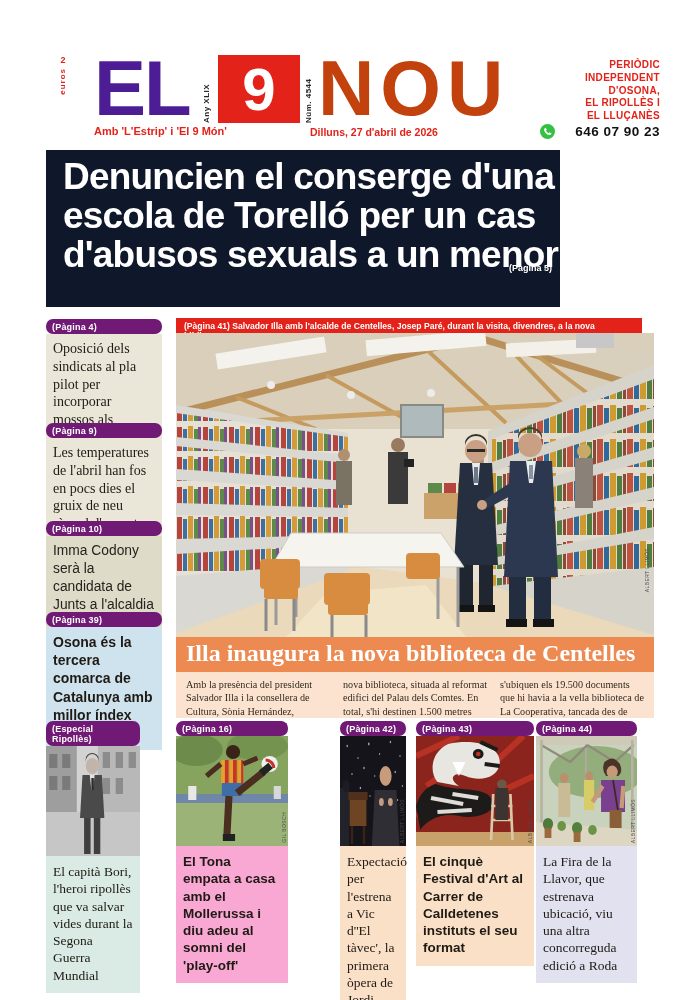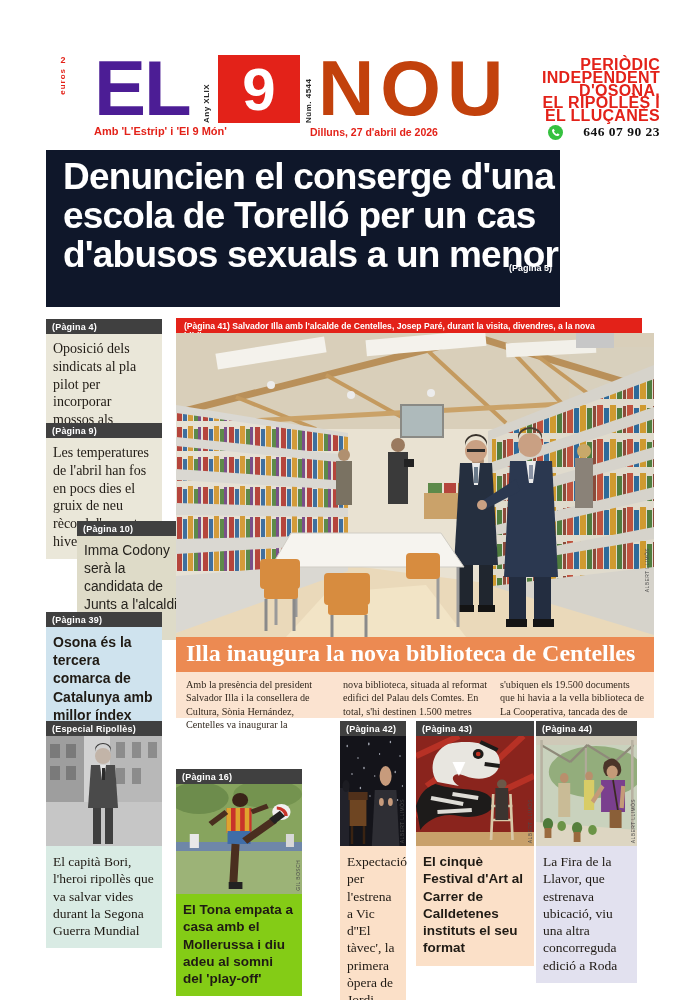--- a/index.html
+++ b/index.html
@@ -17,42 +17,42 @@
   .title-nou { position:absolute; left:318px; top:49px; font-size:78px; font-weight:bold;
                line-height:1; letter-spacing:6px; color:#c2410c; }
   .nine-box  { position:absolute; left:218px; top:55px; width:82px; height:68px;
                background:#e32219; color:#fff; display:flex; align-items:center;
                justify-content:center; font-size:60px; font-weight:bold; }
   .vert { position:absolute; writing-mode:vertical-rl; transform:rotate(180deg);
           font-size:8px; font-weight:bold; color:#262626; letter-spacing:0.5px; }
   .ed-year { left:202px; top:56px; height:67px; }
   .ed-num  { left:304px; top:56px; height:67px; }
   .tagline { position:absolute; right:40px; top:59px; text-align:right; color:#e32219;
-             font-weight:bold; font-size:16px; line-height:12.8px; white-space:pre-line;
+             font-weight:bold; font-size:10px; line-height:12.8px; white-space:pre-line;
              letter-spacing:0.3px; }
-  .phone-row { position:absolute; right:40px; top:124px; display:flex; align-items:flex-end; gap:20px;font-family:Liberation Serif, serif; }
+  .phone-row { position:absolute; right:40px; top:124px; display:flex; align-items:flex-end; gap:20px; }
   .wa-icon { width:15px; height:15px; flex:0 0 auto; }
   .phone { font-size:13.5px; font-weight:bold; color:#111; letter-spacing:0.5px; }
   .supplements { position:absolute; left:46px; top:125px; color:#e32219; font-weight:bold; font-size:11px;margin-left:48px; }
   .issue-date  { position:absolute; left:310px; top:126px; color:#e32219; font-weight:bold; font-size:10.5px; }
 
   
   .lead { position:absolute; left:46px; top:150px; width:514px; height:157px; background:#0f172a; color:#fff; }
   .lead-headline { position:absolute; left:17px; top:7px; font-size:37px; font-weight:bold;
                    line-height:1.06; letter-spacing:-0.8px; white-space:pre-line; }
   .lead-ref { position:absolute; right:8px; top:113px; font-size:9px; font-weight:bold; }
   .lead-sub { position:absolute; left:17px; bottom:7px; font-size:13.2px; font-weight:bold; }
 
   
-  .tag { background:#404040; color:#fff; font-size:9px; font-weight:bold;
-         padding:3px 6px 2px; letter-spacing:0.2px; }
+  .tag { background:#701a75; color:#fff; font-size:9px; font-weight:bold;
+         padding:3px 6px 2px; letter-spacing:0.2px;border-radius:7px; }
 
   
   .sb { position:absolute; left:46px; width:116px; }
-  .sb1 { top:319px; } .sb2 { top:423px; } .sb3 { top:521px;margin-left:31px; } .sb4 { top:612px; }
+  .sb1 { top:319px; } .sb2 { top:423px; } .sb3 { top:521px; } .sb4 { top:612px; }
   .sb-text { padding:6px 7px 8px; color:#1f1a14; }
   .sb1 .sb-text, .sb2 .sb-text { background:#eae7d9; font-family:"Liberation Serif",serif;
         font-size:14px; line-height:1.27; min-height:77px; }
   .sb3 .sb-text { background:#dedbc8; font-size:13.8px; line-height:1.3; min-height:74px; color:#26231e;}
   .sb4 .sb-text { background:#cfe3ee; font-size:14px; font-weight:bold; line-height:1.3; min-height:76px; }
 
   
   .caption-bar { position:absolute; left:176px; top:318px; width:466px; background:#e32219;
                  color:#fff; font-size:8.6px; font-weight:bold; padding:3px 8px 2px; }
   .main-photo { position:absolute; left:176px; top:333px; width:478px; height:304px; overflow:hidden; }
@@ -64,29 +64,29 @@
                     background:#ec8a52; padding:3px 10px; }
   .main-title { font-family:"Liberation Serif",serif; font-size:24px; font-weight:bold; color:#fff; }
   .main-summary { position:absolute; left:176px; top:672px; width:478px; height:46px;
                   background:#fbe3d0; display:flex; gap:13px; padding:6px 10px 0;
                   font-family:"Liberation Serif",serif; font-size:10.2px; line-height:1.3;
                   color:#33291f; }
   .sum-col { flex:1; }
 
   
   .bi { position:absolute; top:721px; }
-  .bi1 { left:46px;  width:116px; } .bi2 { left:176px; width:126px;margin-top:48px; }
+  .bi1 { left:46px;  width:94px; } .bi2 { left:176px; width:112px; }
   .bi3 { left:296px; width:110px;padding-left:44px; } .bi4 { left:416px; width:118px; }
   .bi5 { left:536px; width:101px; }
   .b-photo { position:relative; height:110px; overflow:hidden; }
   .b-photo svg { display:block; width:100%; height:100%; }
   .b-credit { position:absolute; right:1px; bottom:3px; }
   .b-text { padding:7px 7px 9px; font-size:13.5px; line-height:1.28; color:#1f1a14; }
   .bi1 .b-text { background:#d9ebe4; font-family:"Liberation Serif",serif; }
-  .bi2 .b-text { background:#84cc16; font-weight:bold; }
+  .bi2 .b-text { background:#f9a8d4; font-weight:bold; }
   .bi3 .b-text { background:#fbe0c8; font-family:"Liberation Serif",serif; }
   .bi4 .b-text { background:#fbe0c8; font-weight:bold; }
   .bi5 .b-text { background:#e2e1ef; font-family:"Liberation Serif",serif; }
 </style>
 </head>
 <body>
 
 <div class="page">
 
   <div class="price">

